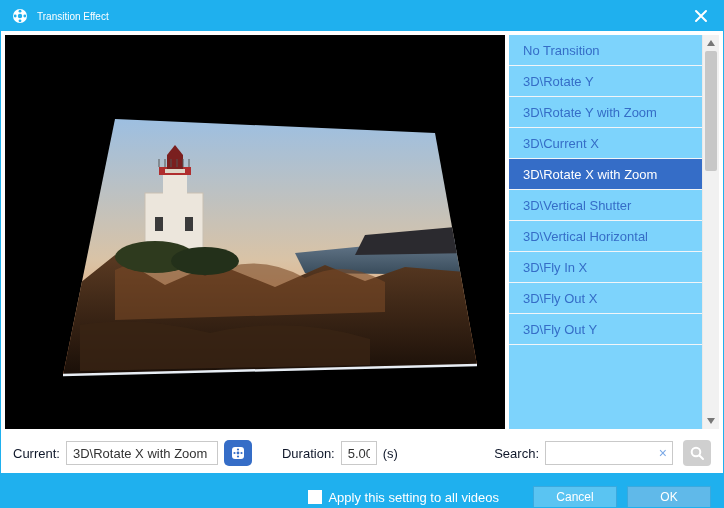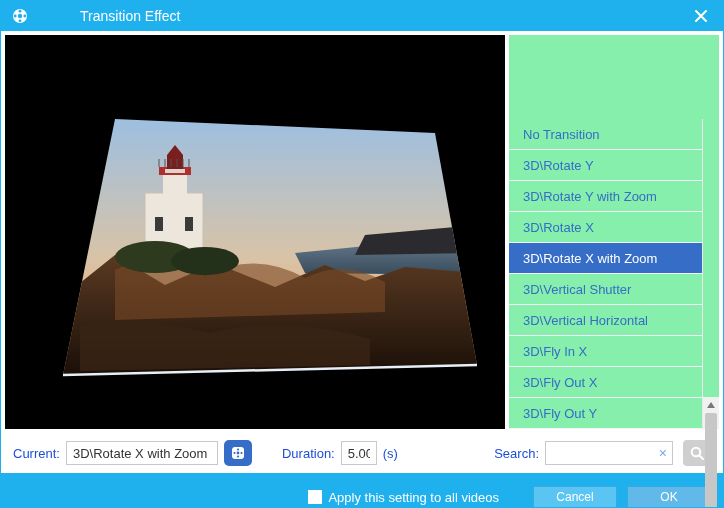--- a/index.html
+++ b/index.html
@@ -18,21 +18,21 @@
     color: #fff;
     display: flex;
     align-items: center;
     padding: 0 10px;
   }
   .title-icon {
     width: 18px; height: 18px;
     margin-right: 8px;
     display: flex; align-items: center; justify-content: center;
   }
-  .title-text { font-size: 14px; flex: 1; margin-left: 43px; }
+  .title-text { font-size: 10px; flex: 1; }
   .close-x {
     width: 24px; height: 24px;
     display: flex; align-items: center; justify-content: center;
     cursor: pointer; font-size: 18px;
   }
   .body {
     display: flex;
     height: 402px;
     padding: 4px;
     gap: 4px;
@@ -43,22 +43,21 @@
     background: #000;
     position: relative;
     display: flex;
     align-items: center;
     justify-content: center;
     overflow: hidden;
   }
   .listwrap {
     width: 210px;
     display: flex;
-    background: #86efac;
-    align-items: flex-end;
+    background: #7dd3fc;
   }
   .list {
     flex: 1;
     overflow: hidden;
     border-right: 1px solid #e9e9e9;
   }
   .item {
     padding: 0 14px;
     height: 31px;
     line-height: 31px;
@@ -94,21 +93,21 @@
   }
   .controlbar {
     height: 40px;
     display: flex;
     align-items: center;
     padding: 0 12px;
     gap: 6px;
     color: #333;
     background: #fff;
   }
-  .label { color: #1d4ed8; }
+  .label { color: #0f172a; }
   .txt {
     height: 24px;
     border: 1px solid #c9c9c9;
     padding: 0 6px;
     font-size: 13px;
     color: #333;
     background: #fff;
   }
   .txt.current { width: 152px; }
   .txt.duration { width: 36px; }
@@ -248,21 +247,21 @@
 
         <polygon points="110,84 430,98 472,330 58,340" fill="none" stroke="#000" stroke-opacity="0"></polygon>
       </g>
     </svg>
   </div>
   <div class="listwrap">
     <div class="list" id="tlist">
         <div class="item">No Transition</div>
         <div class="item">3D\Rotate Y</div>
         <div class="item">3D\Rotate Y with Zoom</div>
-        <div class="item">3D\Rotate X</div>
+        <div class="item">3D\Current X</div>
         <div class="item selected">3D\Rotate X with Zoom</div>
         <div class="item">3D\Vertical Shutter</div>
         <div class="item">3D\Vertical Horizontal</div>
         <div class="item">3D\Fly In X</div>
         <div class="item">3D\Fly Out X</div>
         <div class="item">3D\Fly Out Y</div>
       </div>
     <div class="scrollbar">
       <div class="scroll-arrow">
         <svg width="8" height="6" viewBox="0 0 8 6">

